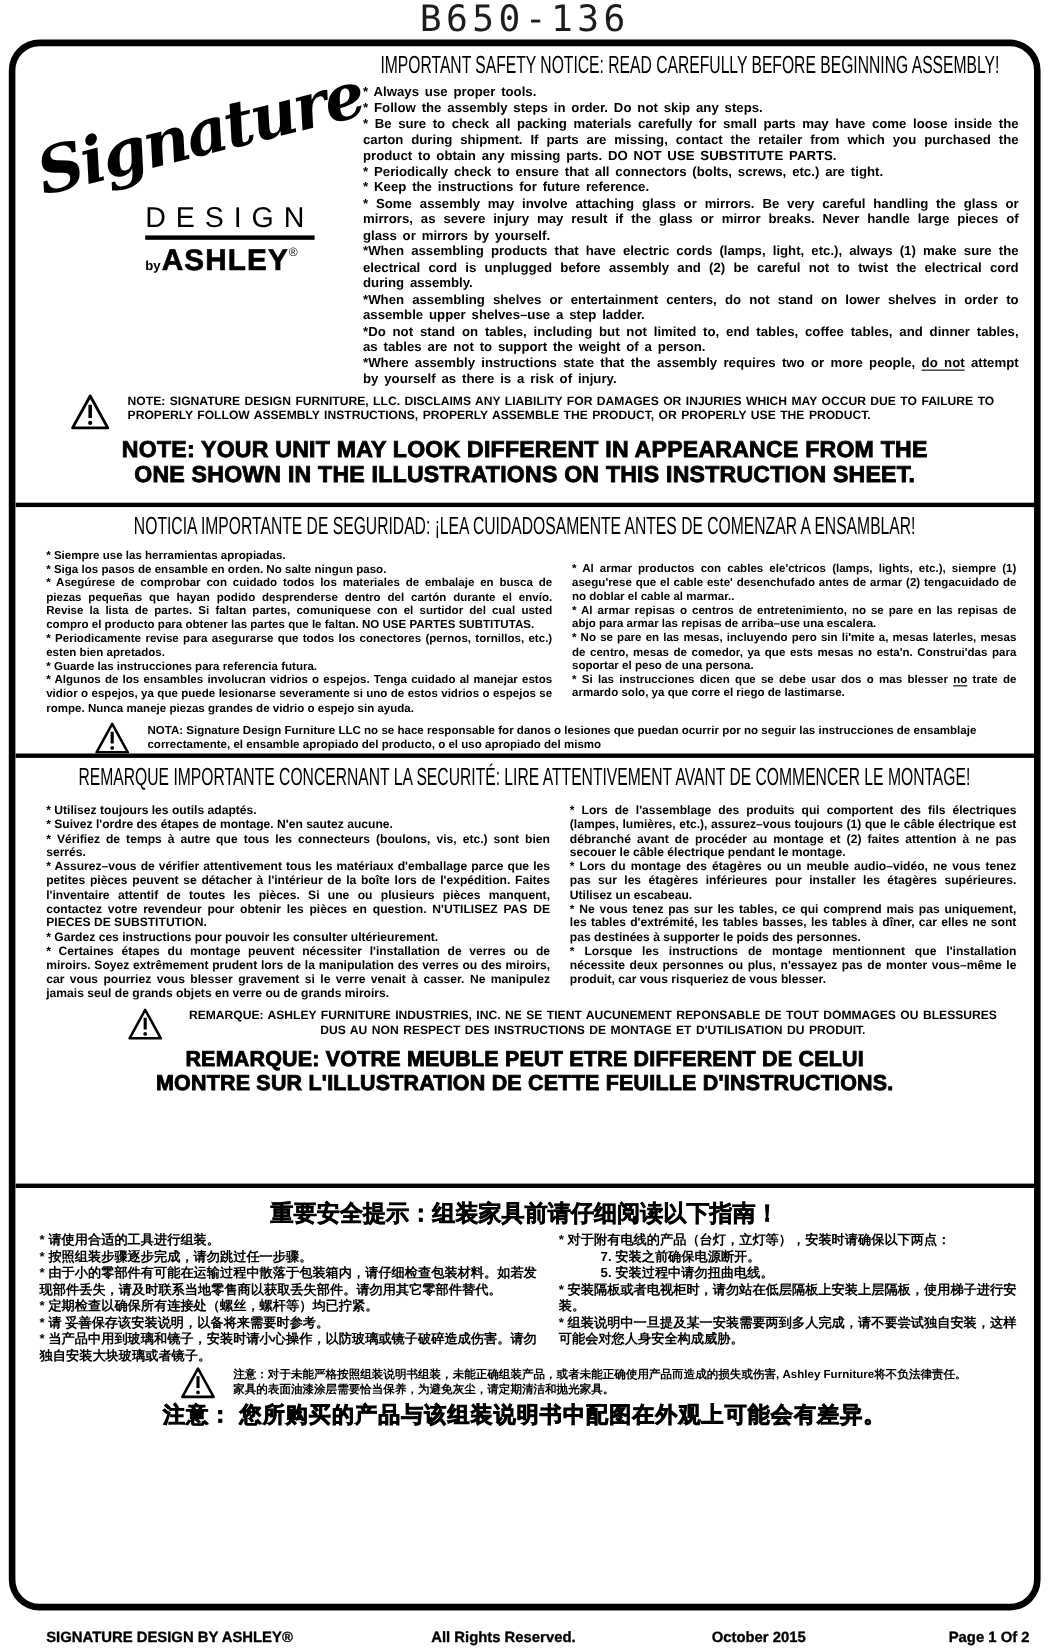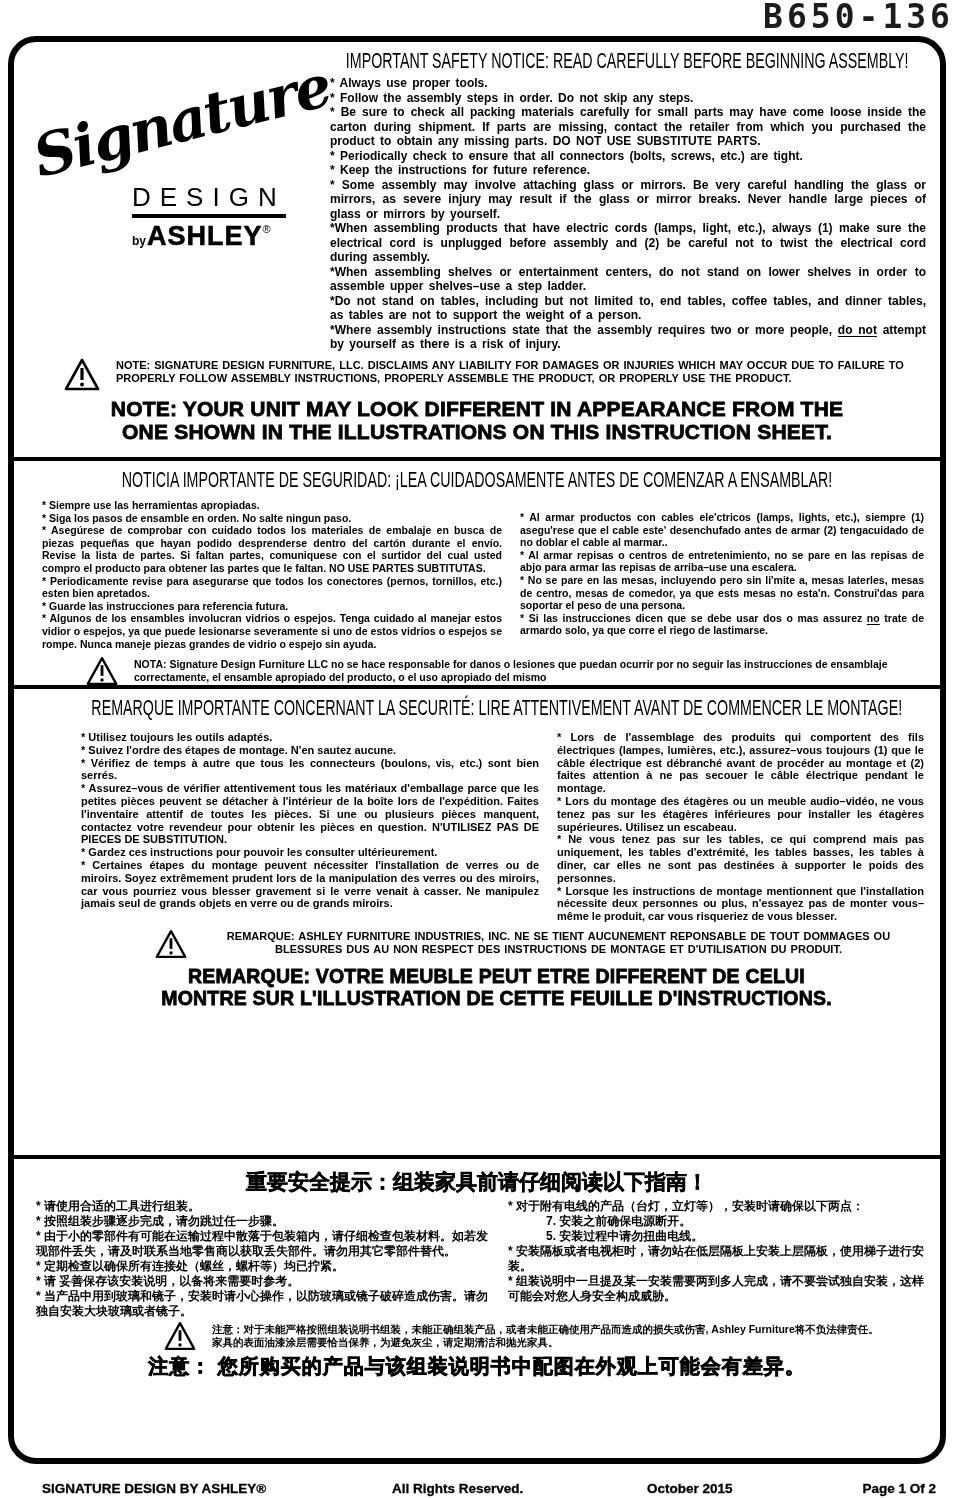--- a/index.html
+++ b/index.html
@@ -3,23 +3,23 @@
 <meta charset="utf-8">
 <style>
   * { box-sizing: border-box; margin: 0; padding: 0; }
   html,body { background:#fff; }
   body {
     width: 954px; height: 1498px; margin: 0 auto;
     font-family: "Liberation Sans", sans-serif; color: #000;
     overflow: hidden;
   }
   .model-number {
-    text-align: right; font-family: "DejaVu Sans Mono", monospace;
+    text-align: center; font-family: "DejaVu Sans Mono", monospace;
     font-size: 33px; letter-spacing: 4px; height: 36px; line-height: 34px;
-    color: #1c1c1c; font-weight: 700;
+    color: #1c1c1c; font-weight: 400;
   }
   .sheet {
     margin: 0 8px; border: 6px solid #000; border-radius: 28px;
     height: 1428px; overflow: hidden; background: #fff;
   }
   .sec { position: relative; overflow: hidden; }
   .divider { height: 4px; background: #000; }
 
   .sec-title-row { text-align: center; padding-top: 9px; height: 32px; }
   .sec-title {
@@ -64,21 +64,21 @@
   .cols { display: flex; padding: 6px 16px 0 28px; gap: 18px; }
   .col { font-weight: bold; text-align: justify; }
   .es-cols .col-l { width: 460px; font-size: 10.5px; line-height: 12.6px; }
   .es-cols .col-r { flex: 1; font-size: 10.5px; line-height: 12.6px; padding-top: 12px; }
   .es-note { padding-left: 72px; }
   .note-text-sm { font-size: 10.5px; line-height: 13px; font-weight: bold; padding-top: 2px; }
   .warn-svg-sm { width: 32px; height: 30px; flex: 0 0 auto; }
   .hl-es { font-size: 19.5px; line-height: 22px; }
 
   
-  .sec-fr { height: 466px; margin-left: 39px; }
+  .sec-fr { height: 387px; }
   .fr-cols .col-l { width: 458px; font-size: 11px; line-height: 12.8px; }
   .fr-cols .col-r { flex: 1; font-size: 11px; line-height: 12.8px; }
   .fr-cols { padding-top: 10px; }
   .fr-note { padding-left: 102px; text-align: center; }
   .hl-fr { font-size: 19.5px; line-height: 22px; }
 
   
   .sec-cn { height: 270px; }
   .cn-title {
     text-align: center; font-weight: bold; font-size: 21px;
@@ -169,21 +169,21 @@
         <div class="b">* Siga los pasos de ensamble en orden.  No salte ningun paso.</div>
         <div class="b">* Asegúrese de comprobar con cuidado todos los materiales de embalaje en busca de piezas pequeñas que hayan podido desprenderse dentro del cartón durante el envío. Revise la lista de partes.  Si faltan partes, comuniquese con el surtidor del cual usted compro el producto para obtener las partes que le faltan. NO USE PARTES SUBTITUTAS.</div>
         <div class="b">* Periodicamente revise para asegurarse que todos los conectores (pernos, tornillos, etc.) esten bien apretados.</div>
         <div class="b">* Guarde las instrucciones para referencia futura.</div>
         <div class="b">* Algunos de los ensambles involucran vidrios o espejos.  Tenga cuidado al manejar estos vidior o espejos, ya que puede lesionarse severamente si uno de estos vidrios o espejos se rompe.  Nunca maneje piezas grandes de vidrio o espejo sin ayuda.</div>
       </div>
       <div class="col col-r">
         <div class="b">* Al armar productos con cables ele'ctricos (lamps, lights, etc.), siempre (1) asegu'rese que el cable este' desenchufado antes de armar (2) tengacuidado de no doblar el cable al marmar..</div>
         <div class="b">* Al armar repisas o centros de entretenimiento, no se pare en las repisas de abjo para armar las repisas de arriba–use una escalera.</div>
         <div class="b">* No se pare en las mesas, incluyendo pero sin li'mite a, mesas laterles, mesas de centro, mesas de comedor, ya que ests mesas no esta'n. Construi'das para soportar el peso de una persona.</div>
-        <div class="b"><span>* Si las instrucciones dicen que se debe usar dos o mas assurez </span><span class="u">no</span><span> trate de armardo solo, ya que corre el riego de lastimarse.</span></div>
+        <div class="b"><span>* Si las instrucciones dicen que se debe usar dos o mas blesser </span><span class="u">no</span><span> trate de armardo solo, ya que corre el riego de lastimarse.</span></div>
       </div>
     </div>
 
     <div class="note-row es-note">
       <svg class="warn-svg-sm" viewBox="0 0 36 33">
           <path d="M18 2 L34 31 L2 31 Z" fill="none" stroke="#000" stroke-width="2.6" stroke-linejoin="round"></path>
           <line x1="18" y1="10" x2="18" y2="22" stroke="#000" stroke-width="3.2"></line>
           <circle cx="18" cy="26.5" r="1.9" fill="#000"></circle>
         </svg>
       <div class="note-text-sm">NOTA: Signature Design Furniture LLC no se hace responsable for danos o lesiones que puedan ocurrir por no seguir las instrucciones de ensamblaje correctamente, el ensamble apropiado del producto, o el uso apropiado del mismo</div>

